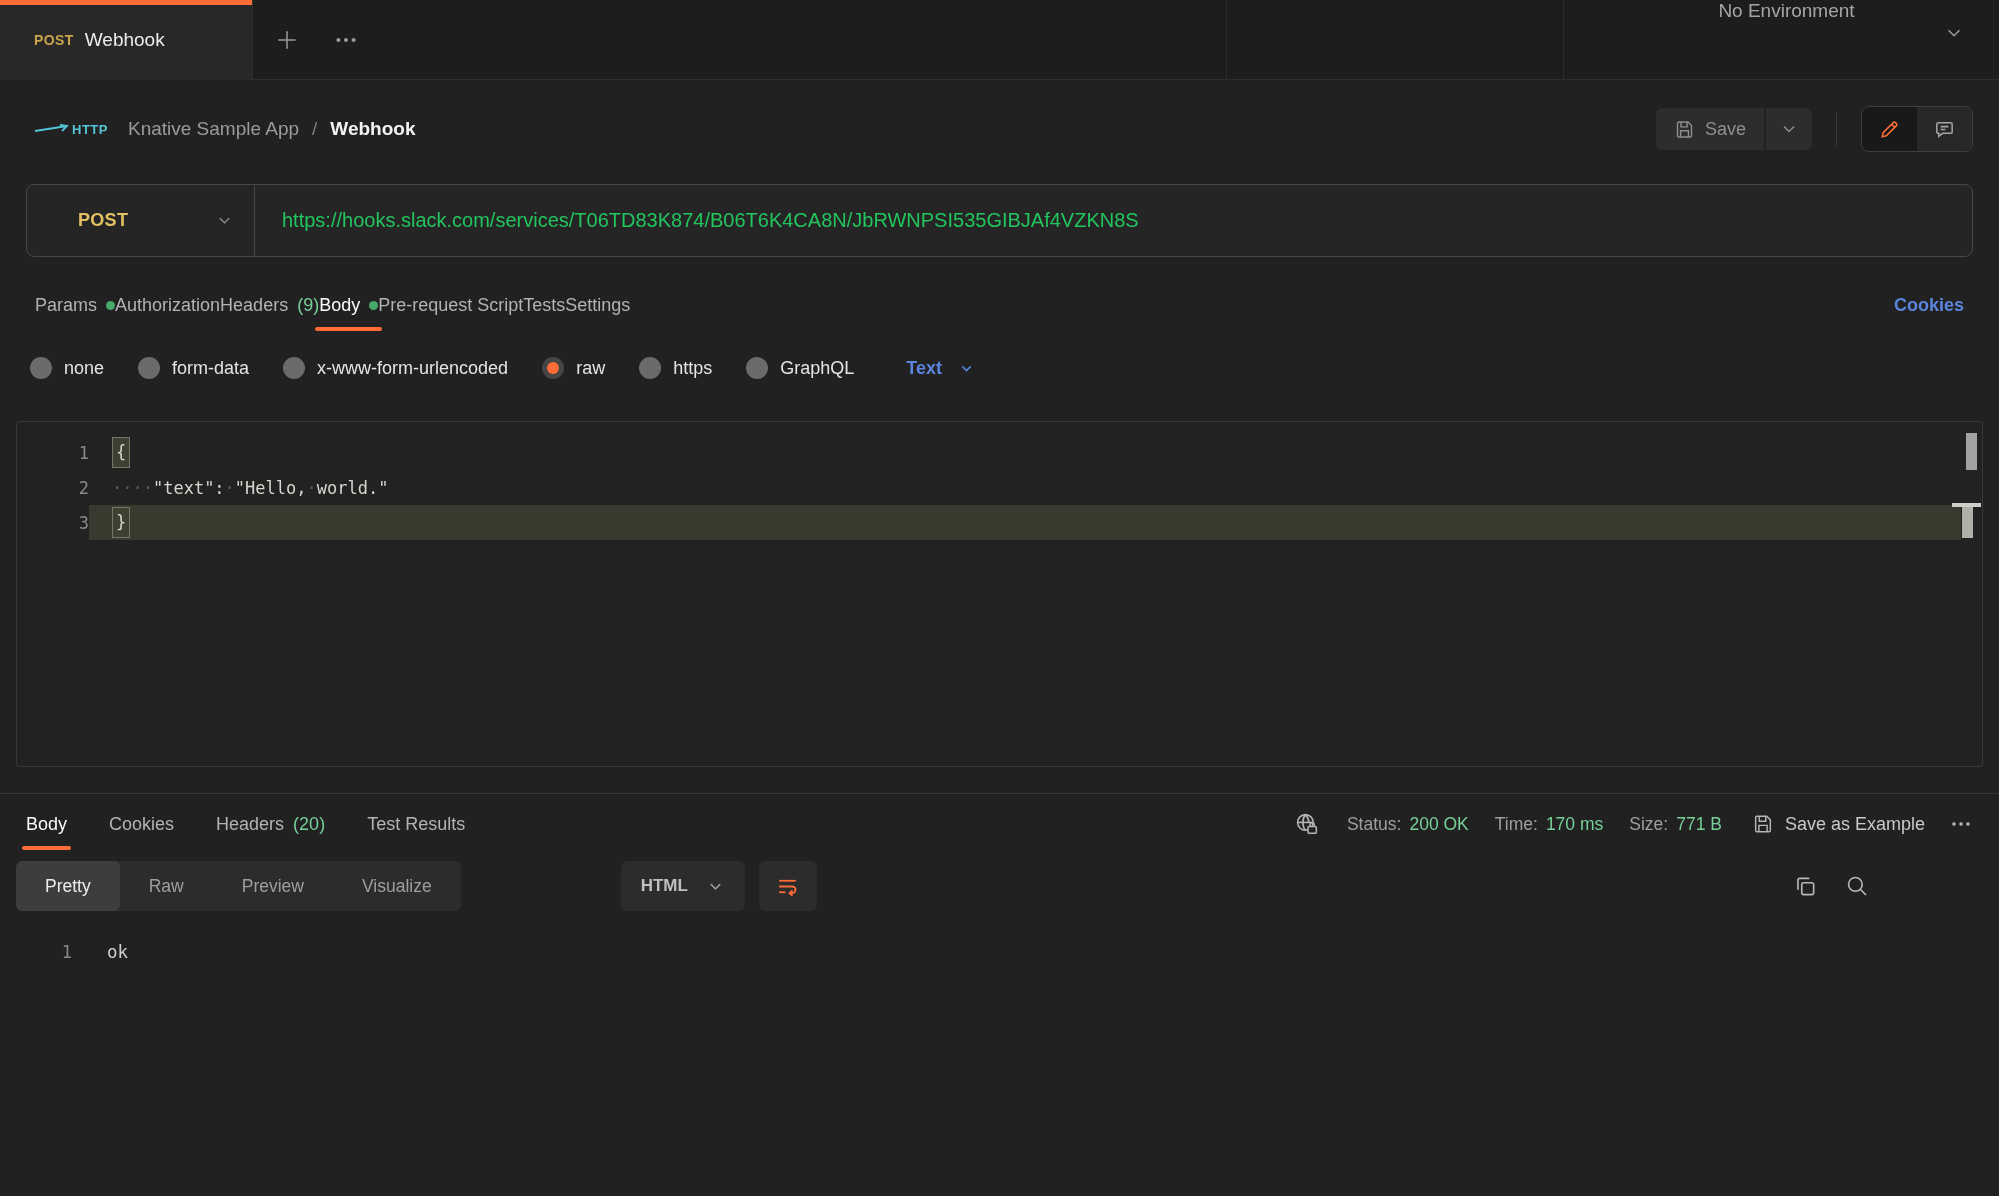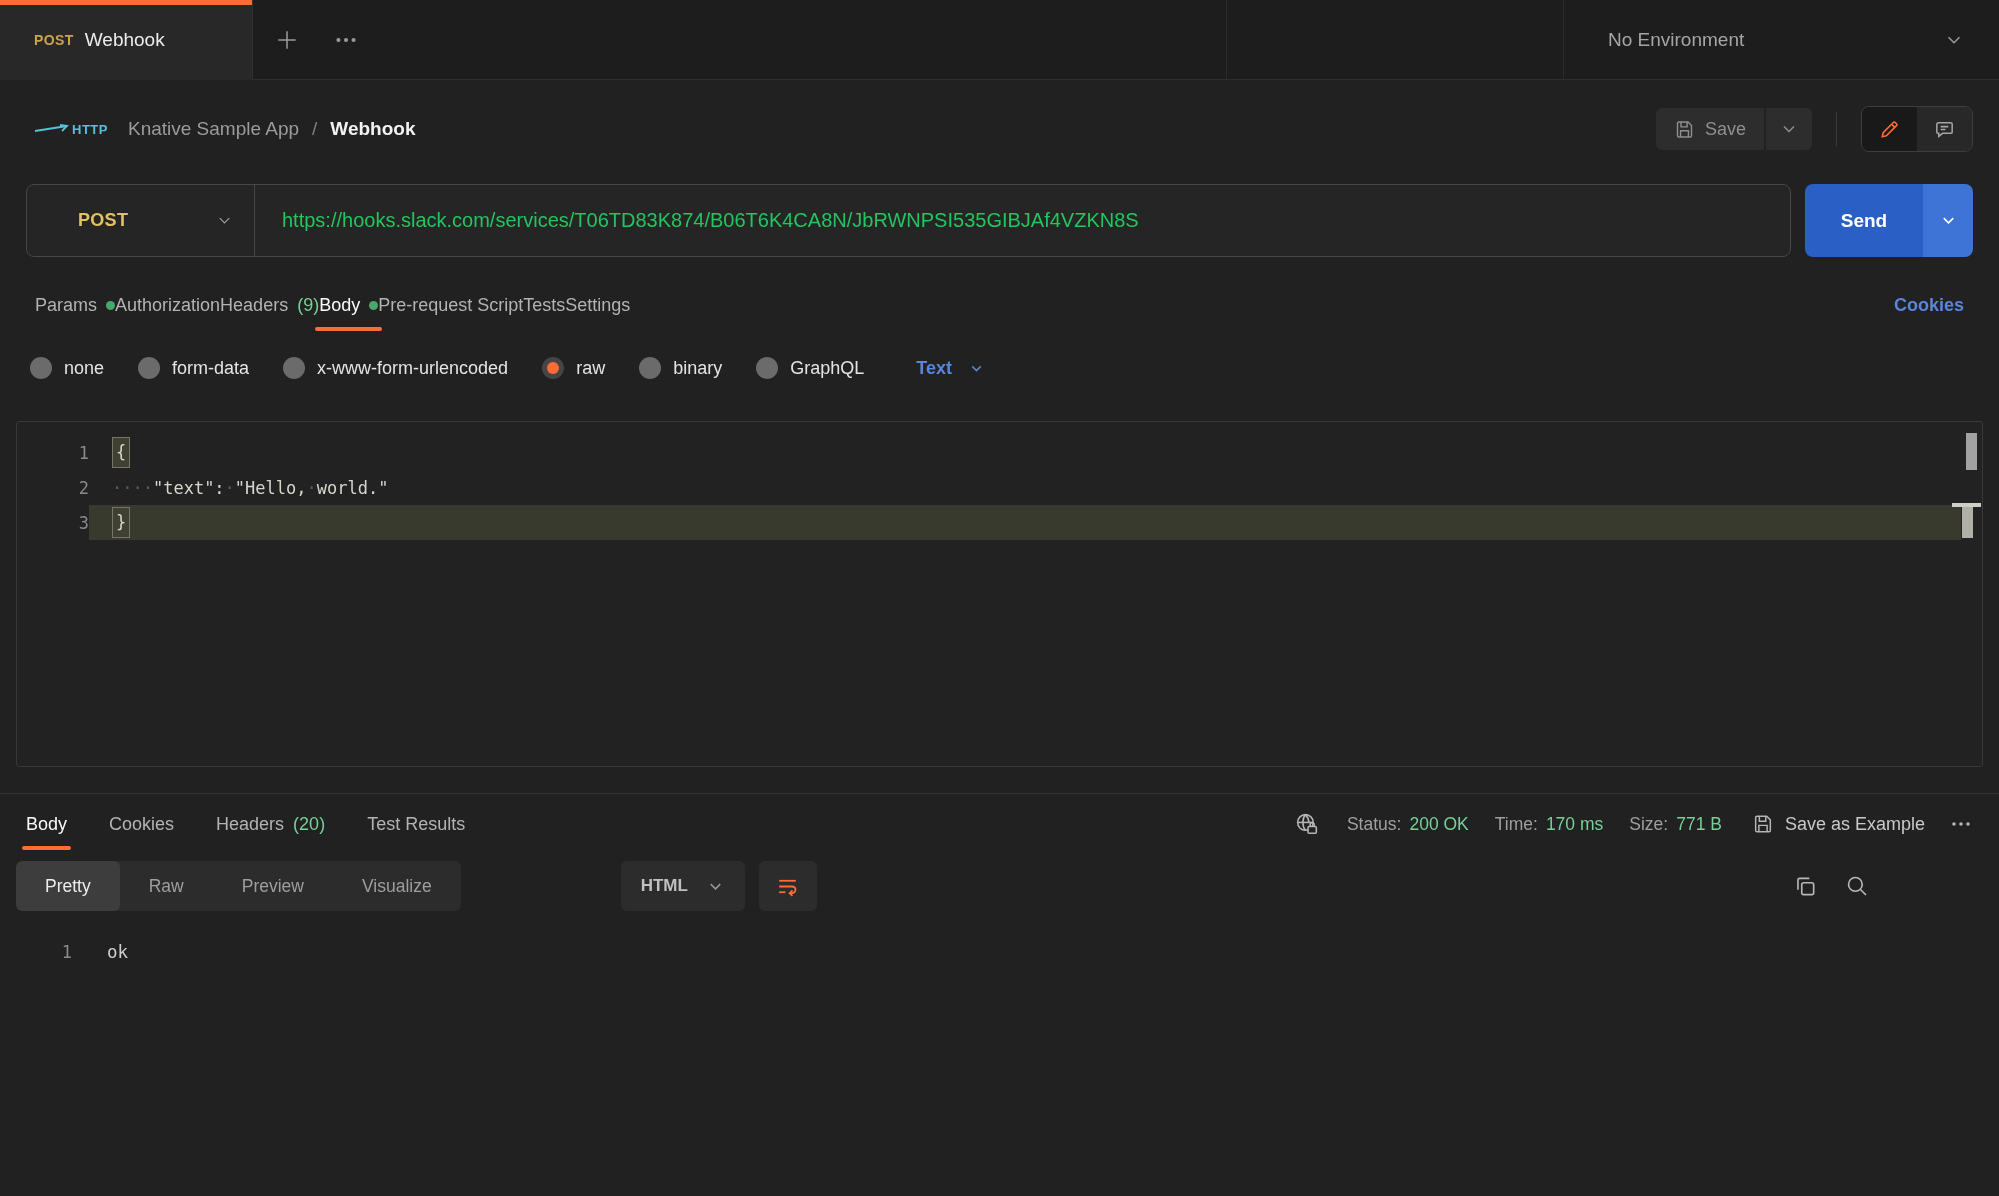--- a/index.html
+++ b/index.html
@@ -17,21 +17,21 @@
     position:absolute; left:0; top:0; width:253px; height:80px; background:#282828;
     box-shadow: inset 0 5px 0 0 var(--accent_orange, #ff6c37);
     border-right:1px solid #303030; display:flex; align-items:center; padding-left:34px; gap:11px; cursor:pointer;
   }
   .tab-method { font-size:14px; font-weight:bold; letter-spacing:.4px; color:#cba24d; }
   .tab-name { font-size:19px; color:#ececec; }
   .strip-btn { position:absolute; top:0; height:80px; display:flex; align-items:center; justify-content:center; background:transparent; border:none; color:#9a9a9a; cursor:pointer; }
   .btn-newtab { left:260px; width:54px; }
   .btn-tabmenu { left:320px; width:52px; }
   .strip-div { position:absolute; top:0; width:1px; height:80px; background:#2c2c2c; }
-  .env-selector { position:absolute; left:1564px; right:0; top:0; height:80px; display:flex; align-items:center; padding:0 34px 0 44px; cursor:pointer; }
+  .env-selector { position:absolute; left:1564px; right:0; top:0; height:80px; display:flex; align-items:center; padding:0 34px 0 44px; cursor:pointer;flex-direction:column; }
   .env-label { font-size:19px; color:#a5a5a5; }
   .env-selector .chev { margin-left:auto; color:#9a9a9a; }
 
   
   .req-header { height:98px; display:flex; align-items:center; padding:0 26px; }
   .http-badge { display:flex; flex-direction:row; align-items:center; margin:0 20px 0 8px; color:var(--http_teal,#53c4d8); }
   .http-badge-text { font-size:13px; font-weight:bold; letter-spacing:.5px; margin-top:1px; }
   .crumb-collection { font-size:19px; color:#9b9b9b; cursor:pointer; }
   .crumb-sep { font-size:19px; color:#808080; margin:0 13px; }
   .crumb-request { font-size:19px; font-weight:600; color:#f2f2f2; cursor:pointer; }
@@ -207,30 +207,20 @@
       <span class="method-label">POST</span>
       <span class="chev">
         <svg width="19" height="19" viewBox="0 0 24 24" fill="none" stroke="currentColor" stroke-width="1.6">
             <path d="M6 9l6 6 6-6"></path>
           </svg>
       </span>
     </div>
     <div class="url-vdiv"></div>
     <div class="url-text">https://hooks.slack.com/services/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</div>
   </div>
-  <div class="send-btn">
-    <div class="send-main">Send</div>
-    <div class="send-caret">
-      <span>
-        <svg width="19" height="19" viewBox="0 0 24 24" fill="none" stroke="currentColor" stroke-width="2">
-            <path d="M6 9l6 6 6-6"></path>
-          </svg>
-      </span>
-    </div>
-  </div>
 </section>
 
 <nav class="req-tabs">
   <div class="rtab">
     <span>Params</span>
     <span class="green-dot"></span>
   </div>
   <div class="rtab">
     <span>Authorization</span>
   </div>
@@ -267,21 +257,21 @@
   <div class="bmode">
     <span class="radio"></span>
     <span>x-www-form-urlencoded</span>
   </div>
   <div class="bmode">
     <span class="radio sel"></span>
     <span>raw</span>
   </div>
   <div class="bmode">
     <span class="radio"></span>
-    <span>binary</span>
+    <span>https</span>
   </div>
   <div class="bmode">
     <span class="radio"></span>
     <span>GraphQL</span>
   </div>
   <div class="lang-select">
     <span>Text</span>
     <span class="chev">
       <svg width="17" height="17" viewBox="0 0 24 24" fill="none" stroke="currentColor" stroke-width="2">
           <path d="M6 9l6 6 6-6"></path>

